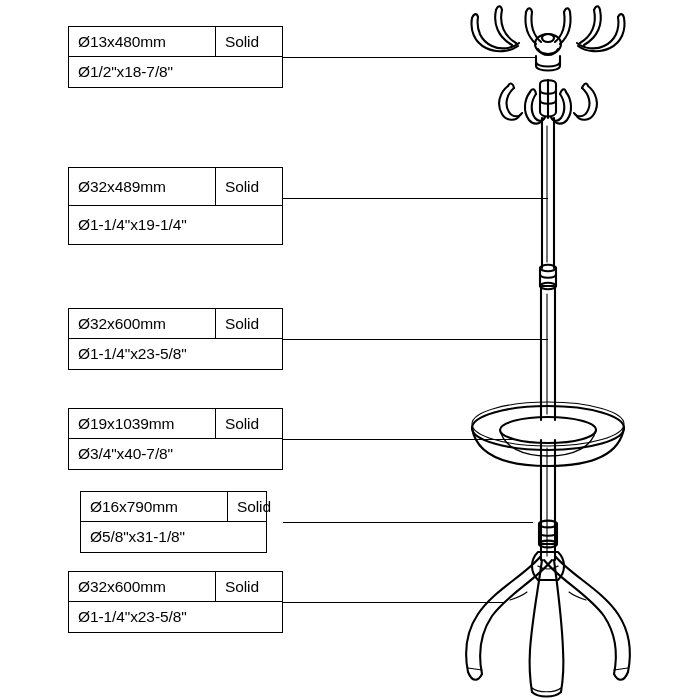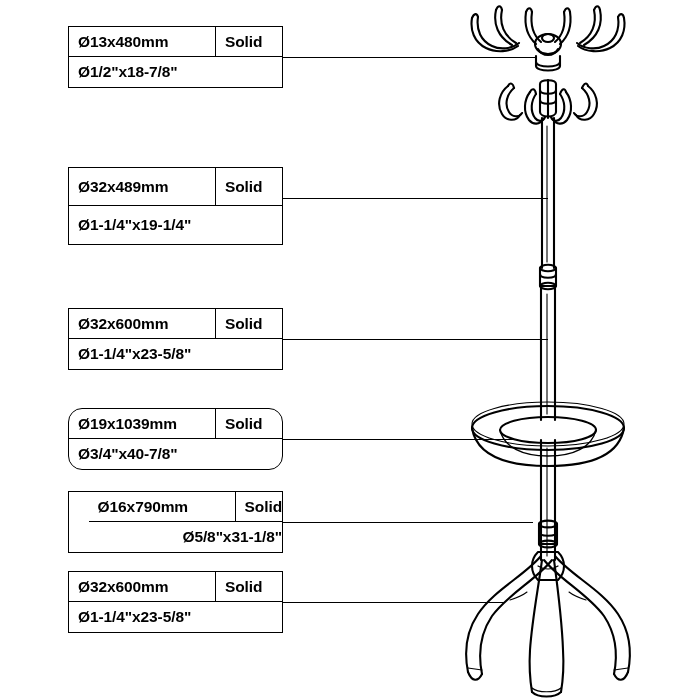--- a/index.html
+++ b/index.html
@@ -38,21 +38,21 @@
     height: 50%;
   }
   .callout .row.top {
     border-bottom: 1.6px solid #000;
   }
   .cell {
     display: flex;
     align-items: center;
     padding-left: 9px;
     font-size: 15.5px;
-    font-weight: bold;
+    font-weight: normal;
     color: #000;
     letter-spacing: -0.1px;
     white-space: nowrap;
   }
   .cell.metric {
     flex: 0 0 147px;
     border-right: 1.6px solid #000;
   }
   .cell.type {
     flex: 1 1 auto;
@@ -112,32 +112,32 @@
     <div class="row top">
       <div class="cell metric">Ø32x600mm</div>
       <div class="cell type">Solid</div>
     </div>
     <div class="row bottom">
       <div class="cell imperial">Ø1-1/4"x23-5/8"</div>
     </div>
   </div>
   <div class="leader" style="left:283px; top:339px; width:265px;"></div>
 
-  <div class="callout" style="left:68px; top:408px; width:215px; height:62px;border-radius:14px;">
+  <div class="callout" style="left:68px; top:408px; width:215px; height:62px;">
     <div class="row top">
       <div class="cell metric">Ø19x1039mm</div>
       <div class="cell type">Solid</div>
     </div>
     <div class="row bottom">
       <div class="cell imperial">Ø3/4"x40-7/8"</div>
     </div>
   </div>
   <div class="leader" style="left:283px; top:439px; width:232px;"></div>
 
-  <div class="callout" style="left:68px; top:491px; width:215px; height:62px;align-items:flex-end;">
+  <div class="callout" style="left:80px; top:491px; width:187px; height:62px;">
     <div class="row top">
       <div class="cell metric">Ø16x790mm</div>
       <div class="cell type">Solid</div>
     </div>
     <div class="row bottom">
       <div class="cell imperial">Ø5/8"x31-1/8"</div>
     </div>
   </div>
   <div class="leader" style="left:283px; top:522px; width:250px;"></div>
 

